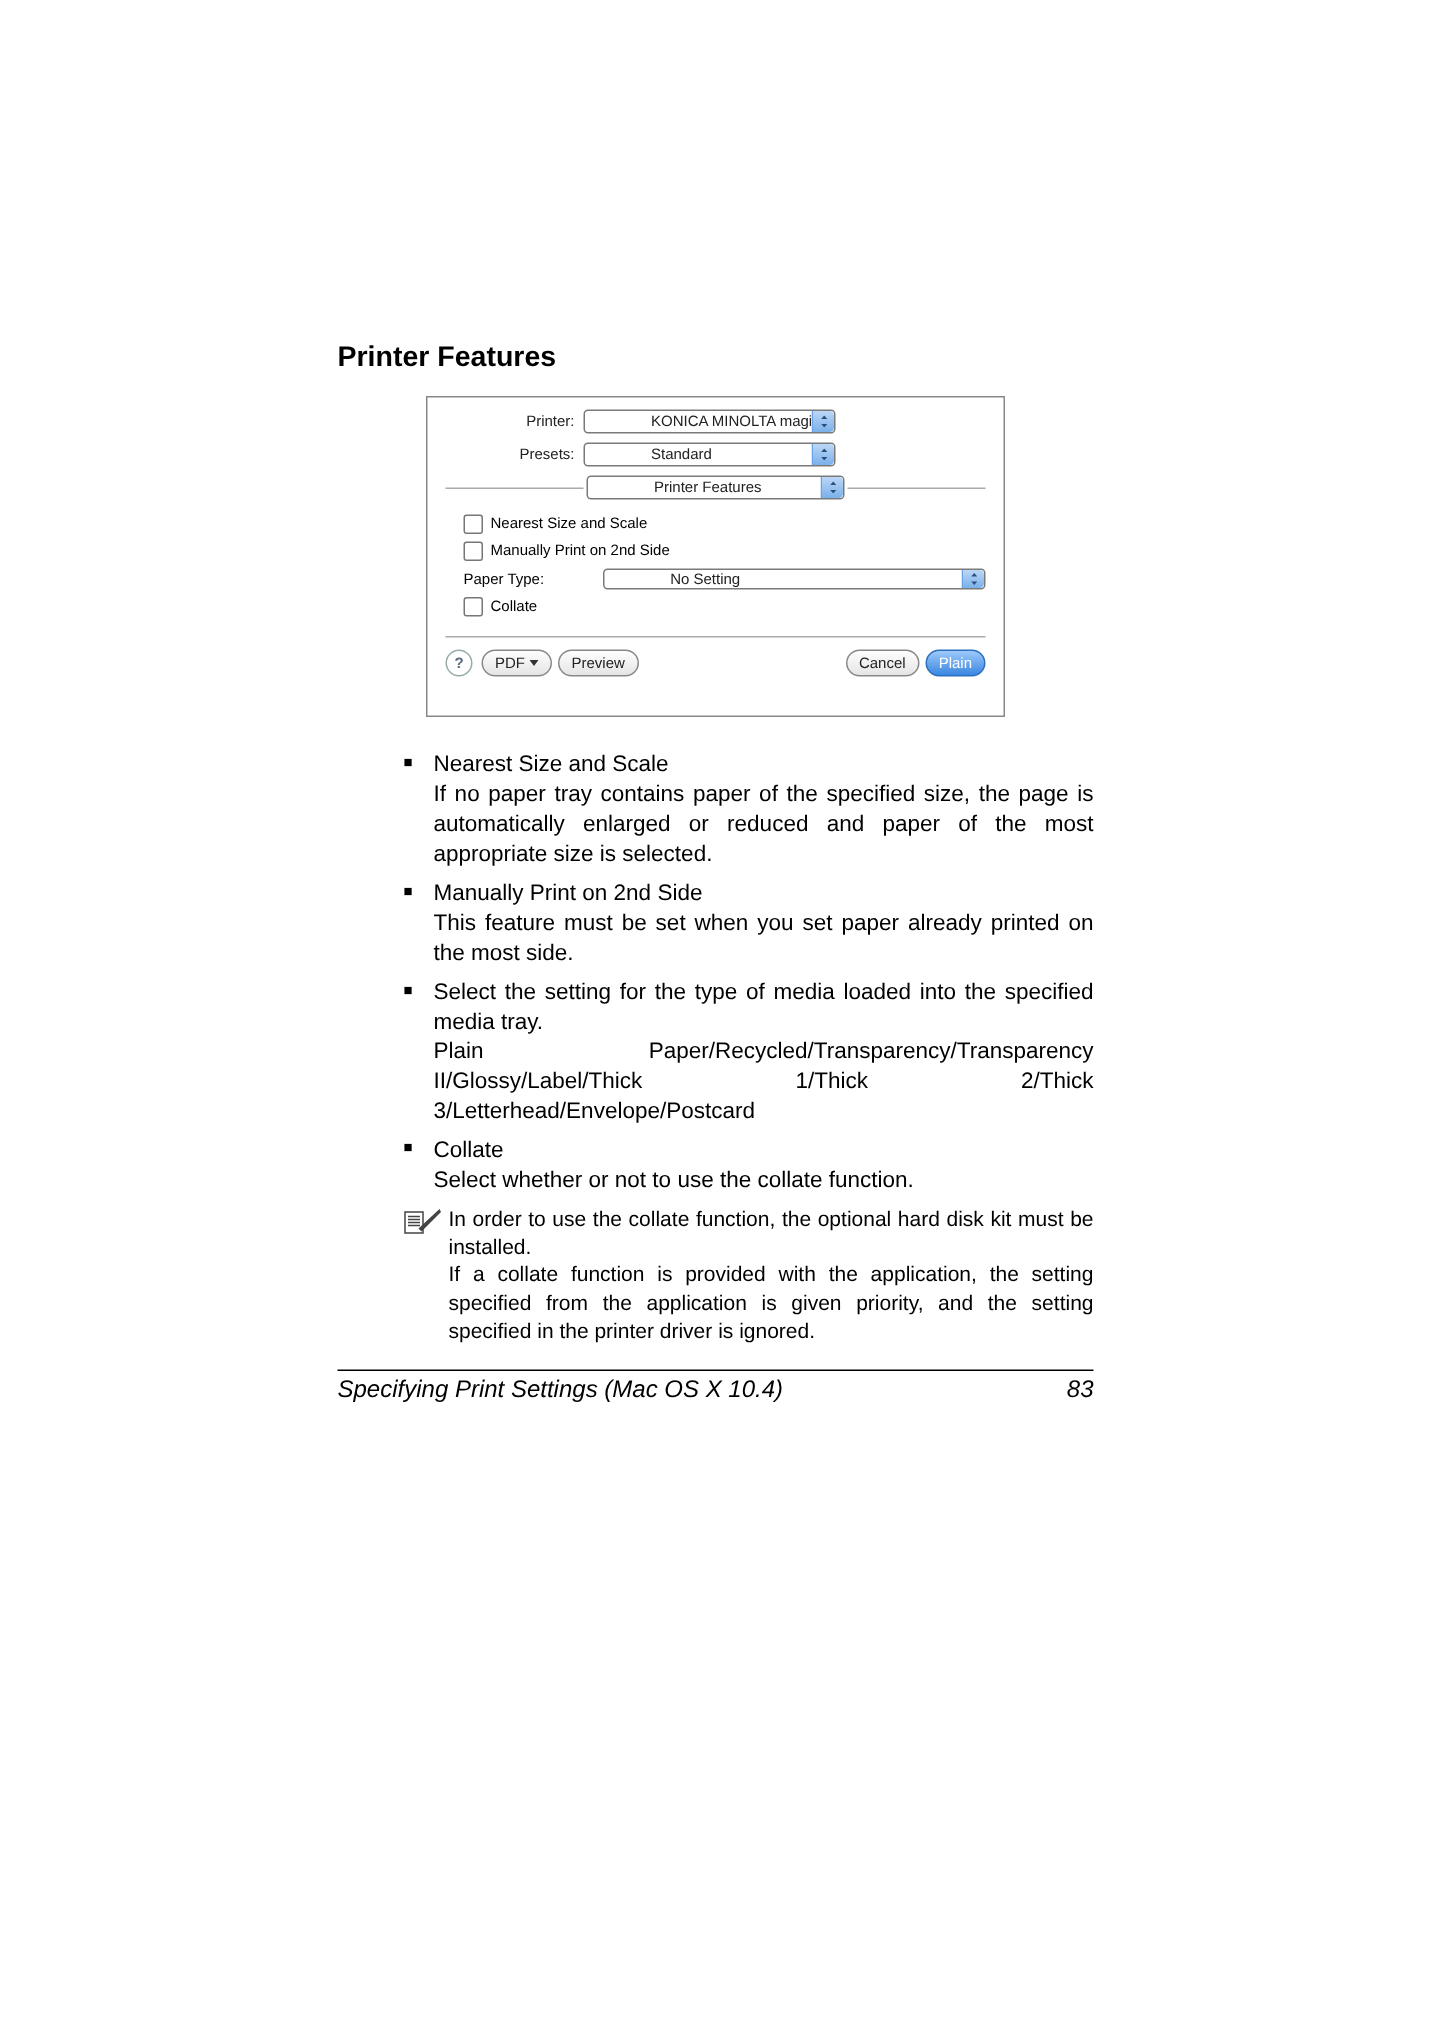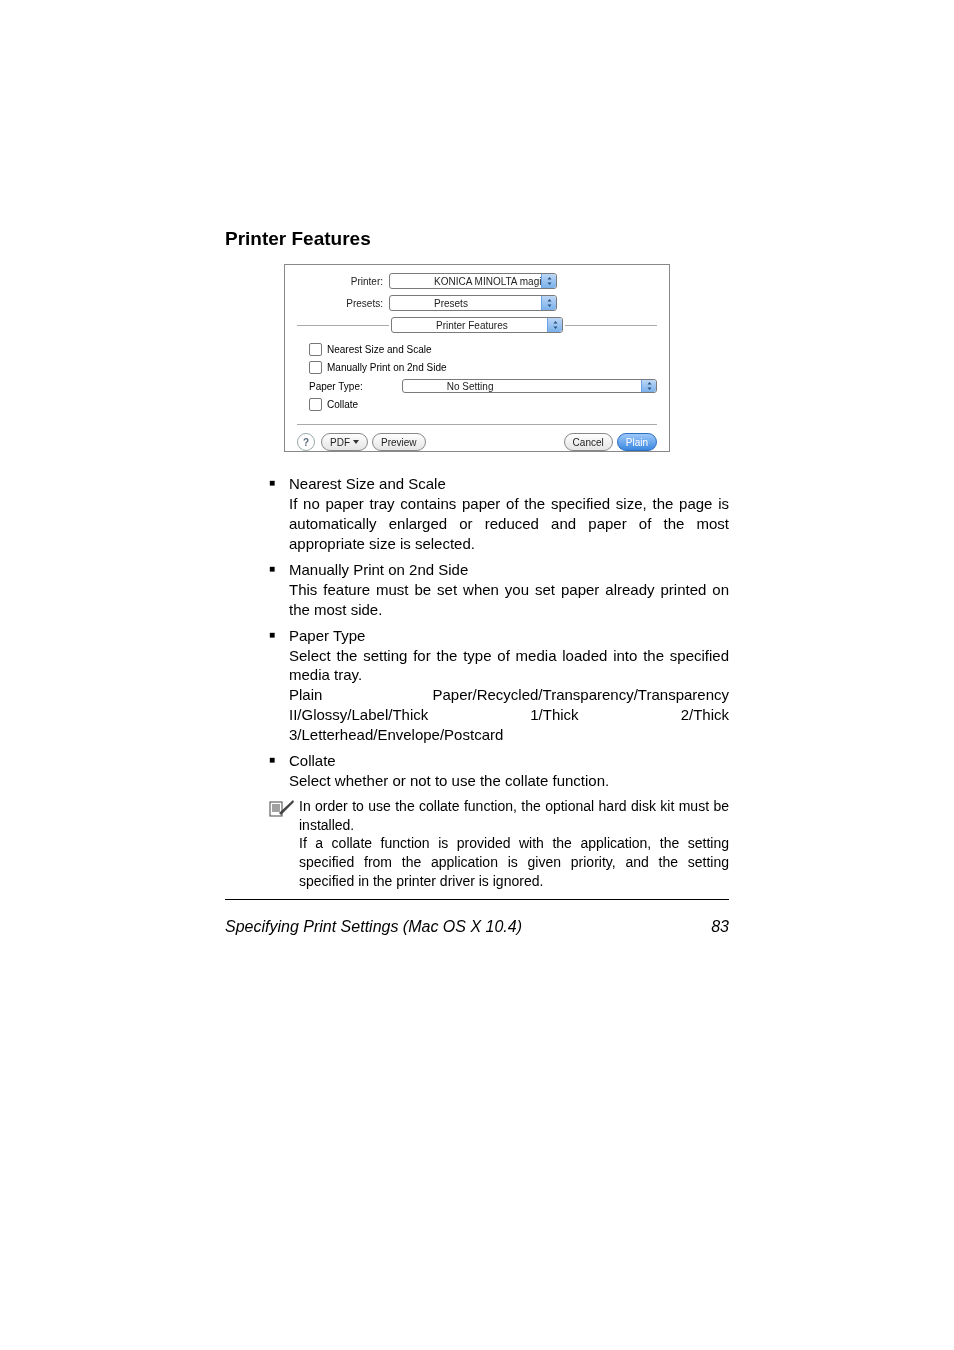--- a/index.html
+++ b/index.html
@@ -23,21 +23,21 @@
     font-weight: 700;
     margin: 0 0 14px 0;
   }
 
   
   .dlg-wrap {
     margin: 0 auto 22px auto;
     width: 386px;
     border: 1px solid #888;
     background: #fff;
-    padding: 8px 12px 0 12px;
+    padding: 8px 12px 26px 12px;
     box-sizing: border-box;
     font-size: 10px;
   }
   .dlg-row {
     display: flex;
     align-items: center;
     margin-bottom: 6px;
   }
   .dlg-label {
     width: 86px;
@@ -136,21 +136,21 @@
   }
 
   .footer {
     position: absolute;
     left: 225px; right: 225px; bottom: 144px;
     border-top: 1px solid #000;
     display: flex;
     justify-content: space-between;
     font-style: italic;
     font-size: 16px;
-    padding-top: 18px;
+    padding-top: 4px;
     gap: 12px;
   }
 </style>
 </head>
 <body>
 
 <div class="page">
 
   <h2 class="section-title">Printer Features</h2>
 
@@ -164,21 +164,21 @@
           <svg viewBox="0 0 7 10">
               <path d="M3.5 0 L6 3 H1Z M3.5 10 L1 7 H6Z"></path>
             </svg>
         </span>
       </div>
     </div>
 
     <div class="dlg-row">
       <div class="dlg-label">Presets:</div>
       <div class="popup wide">
-        <span class="popup-text">Presets</span>
+        <span class="popup-text">Standard</span>
         <span class="popup-arrow">
           <svg viewBox="0 0 7 10">
               <path d="M3.5 0 L6 3 H1Z M3.5 10 L1 7 H6Z"></path>
             </svg>
         </span>
       </div>
     </div>
 
     <div class="dlg-sep-line">
       <div class="hr"></div>
@@ -239,21 +239,20 @@
   <div class="list">
     <div class="item">
       <span class="head">Nearest Size and Scale</span>
       <span>If no paper tray contains paper of the specified size, the page is automatically enlarged or reduced and paper of the most appropriate size is selected.</span>
     </div>
     <div class="item">
       <span class="head">Manually Print on 2nd Side</span>
       <span>This feature must be set when you set paper already printed on the most side.</span>
     </div>
     <div class="item">
-      <span class="head">Paper Type</span>
       <span>Select the setting for the type of media loaded into the specified media tray.</span><br>
       <span>Plain Paper/Recycled/Transparency/Transparency II/Glossy/Label/Thick 1/Thick 2/Thick 3/Letterhead/Envelope/Postcard</span>
     </div>
     <div class="item">
       <span class="head">Collate</span>
       <span>Select whether or not to use the collate function.</span>
     </div>
   </div>
 
   <div class="note-row">

